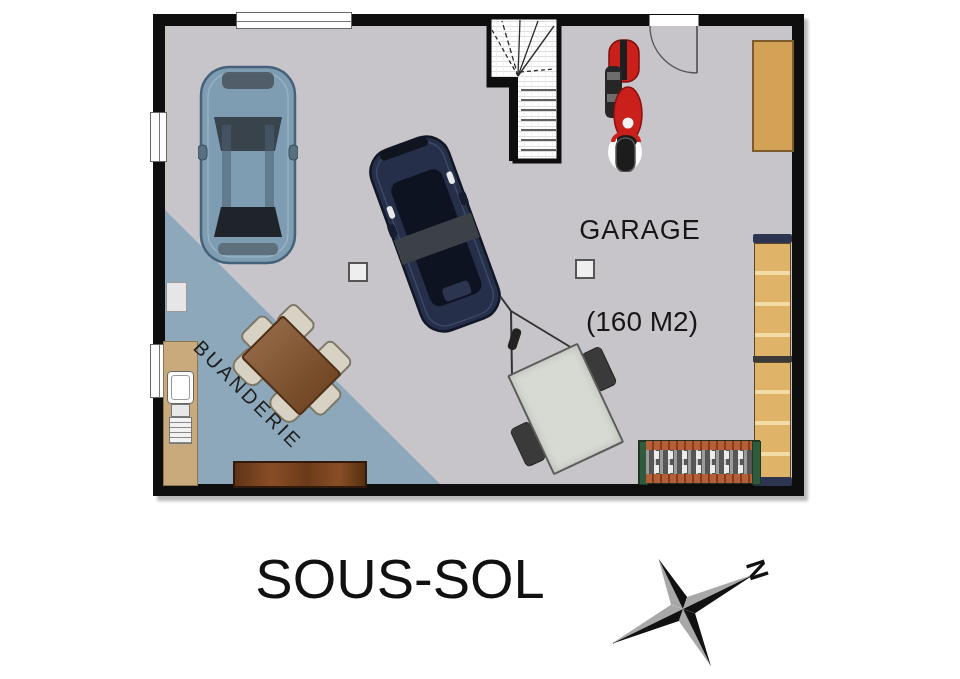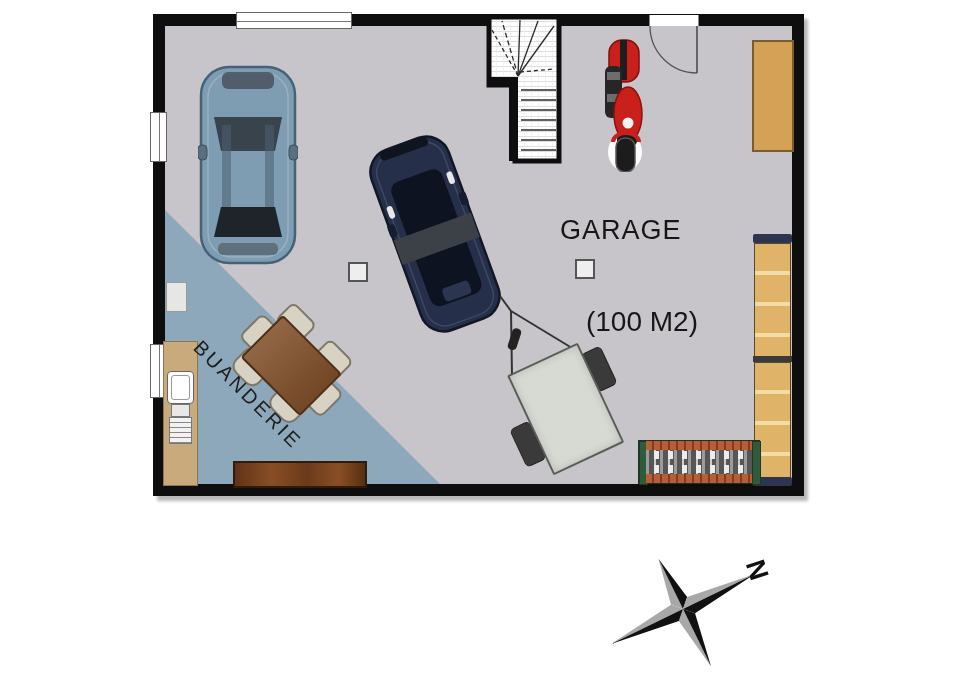--- a/index.html
+++ b/index.html
@@ -45,21 +45,21 @@
   .rack-post{background:#2f5b3c;border:1px solid #1c3a25;}
 
   
   #table-group{left:222px;top:292px;width:140px;height:140px;transform:rotate(45deg);}
   .chair{background:#d8d2c4;border:2px solid #7d7767;border-radius:7px 7px 10px 10px;}
   .table-top{background:var(--table,#82512a);border:2px solid #4f2f17;border-radius:4px;
         background-image:linear-gradient(90deg,rgba(255,255,255,.12),rgba(0,0,0,.12));}
 
   
   .plan-label{color:#161616;white-space:nowrap;}
-  #garage-label{left:560px;top:215px;width:160px;font-size:27px;text-align:left;letter-spacing:1px;}
+  #garage-label{left:560px;top:215px;width:160px;font-size:27px;text-align:center;letter-spacing:1px;}
   #garage-area{left:552px;top:306px;width:180px;font-size:28px;text-align:center;}
   #laundry-label{left:205px;top:336px;font-size:20px;letter-spacing:3px;transform:rotate(45deg);
         transform-origin:0 0;color:#1d1d1d;}
   #main-title{left:180px;top:546px;width:440px;text-align:center;font-size:56px;color:#111;}
   #sub-title{left:180px;top:629px;width:440px;text-align:center;font-size:40px;color:#3f3f3f;}
 
   .veh{display:block;}
 </style>
 </head>
 <body>
@@ -203,23 +203,24 @@
     <div class="abs chair" style="left:28px;top:26px;width:30px;height:26px;"></div>
     <div class="abs chair" style="left:80px;top:26px;width:30px;height:26px;"></div>
     <div class="abs chair" style="left:28px;top:88px;width:30px;height:26px;"></div>
     <div class="abs chair" style="left:80px;top:88px;width:30px;height:26px;"></div>
     <div class="abs chair" style="left:14px;top:56px;width:26px;height:30px;border-radius:7px 10px 10px 7px;"></div>
     <div class="abs chair" style="left:100px;top:56px;width:26px;height:30px;border-radius:10px 7px 7px 10px;"></div>
     <div class="abs table-top" style="left:30px;top:43px;width:80px;height:56px;"></div>
   </div>
 
   <div class="abs plan-label" id="garage-label">GARAGE</div>
-  <div class="abs plan-label" id="garage-area">(100 M2)</div>
+  <div class="abs plan-label" id="garage-area">(160 M2)</div>
   <div class="abs plan-label" id="laundry-label">BUANDERIE</div>
 
+  <div class="abs" id="main-title">SOUS-SOL</div>
 
   <svg class="abs" style="left:605px;top:543px;" width="170" height="136" viewBox="0 0 170 136">
     <g transform="translate(78,66) rotate(-26)">
 
       <polygon points="0,-56 0,0 -9,-9" fill="#a8a8a8"></polygon>
       <polygon points="0,-56 0,0 9,-9" fill="#111"></polygon>
 
       <polygon points="0,64 0,0 -9,9" fill="#a8a8a8"></polygon>
       <polygon points="0,64 0,0 9,9" fill="#111"></polygon>
 

